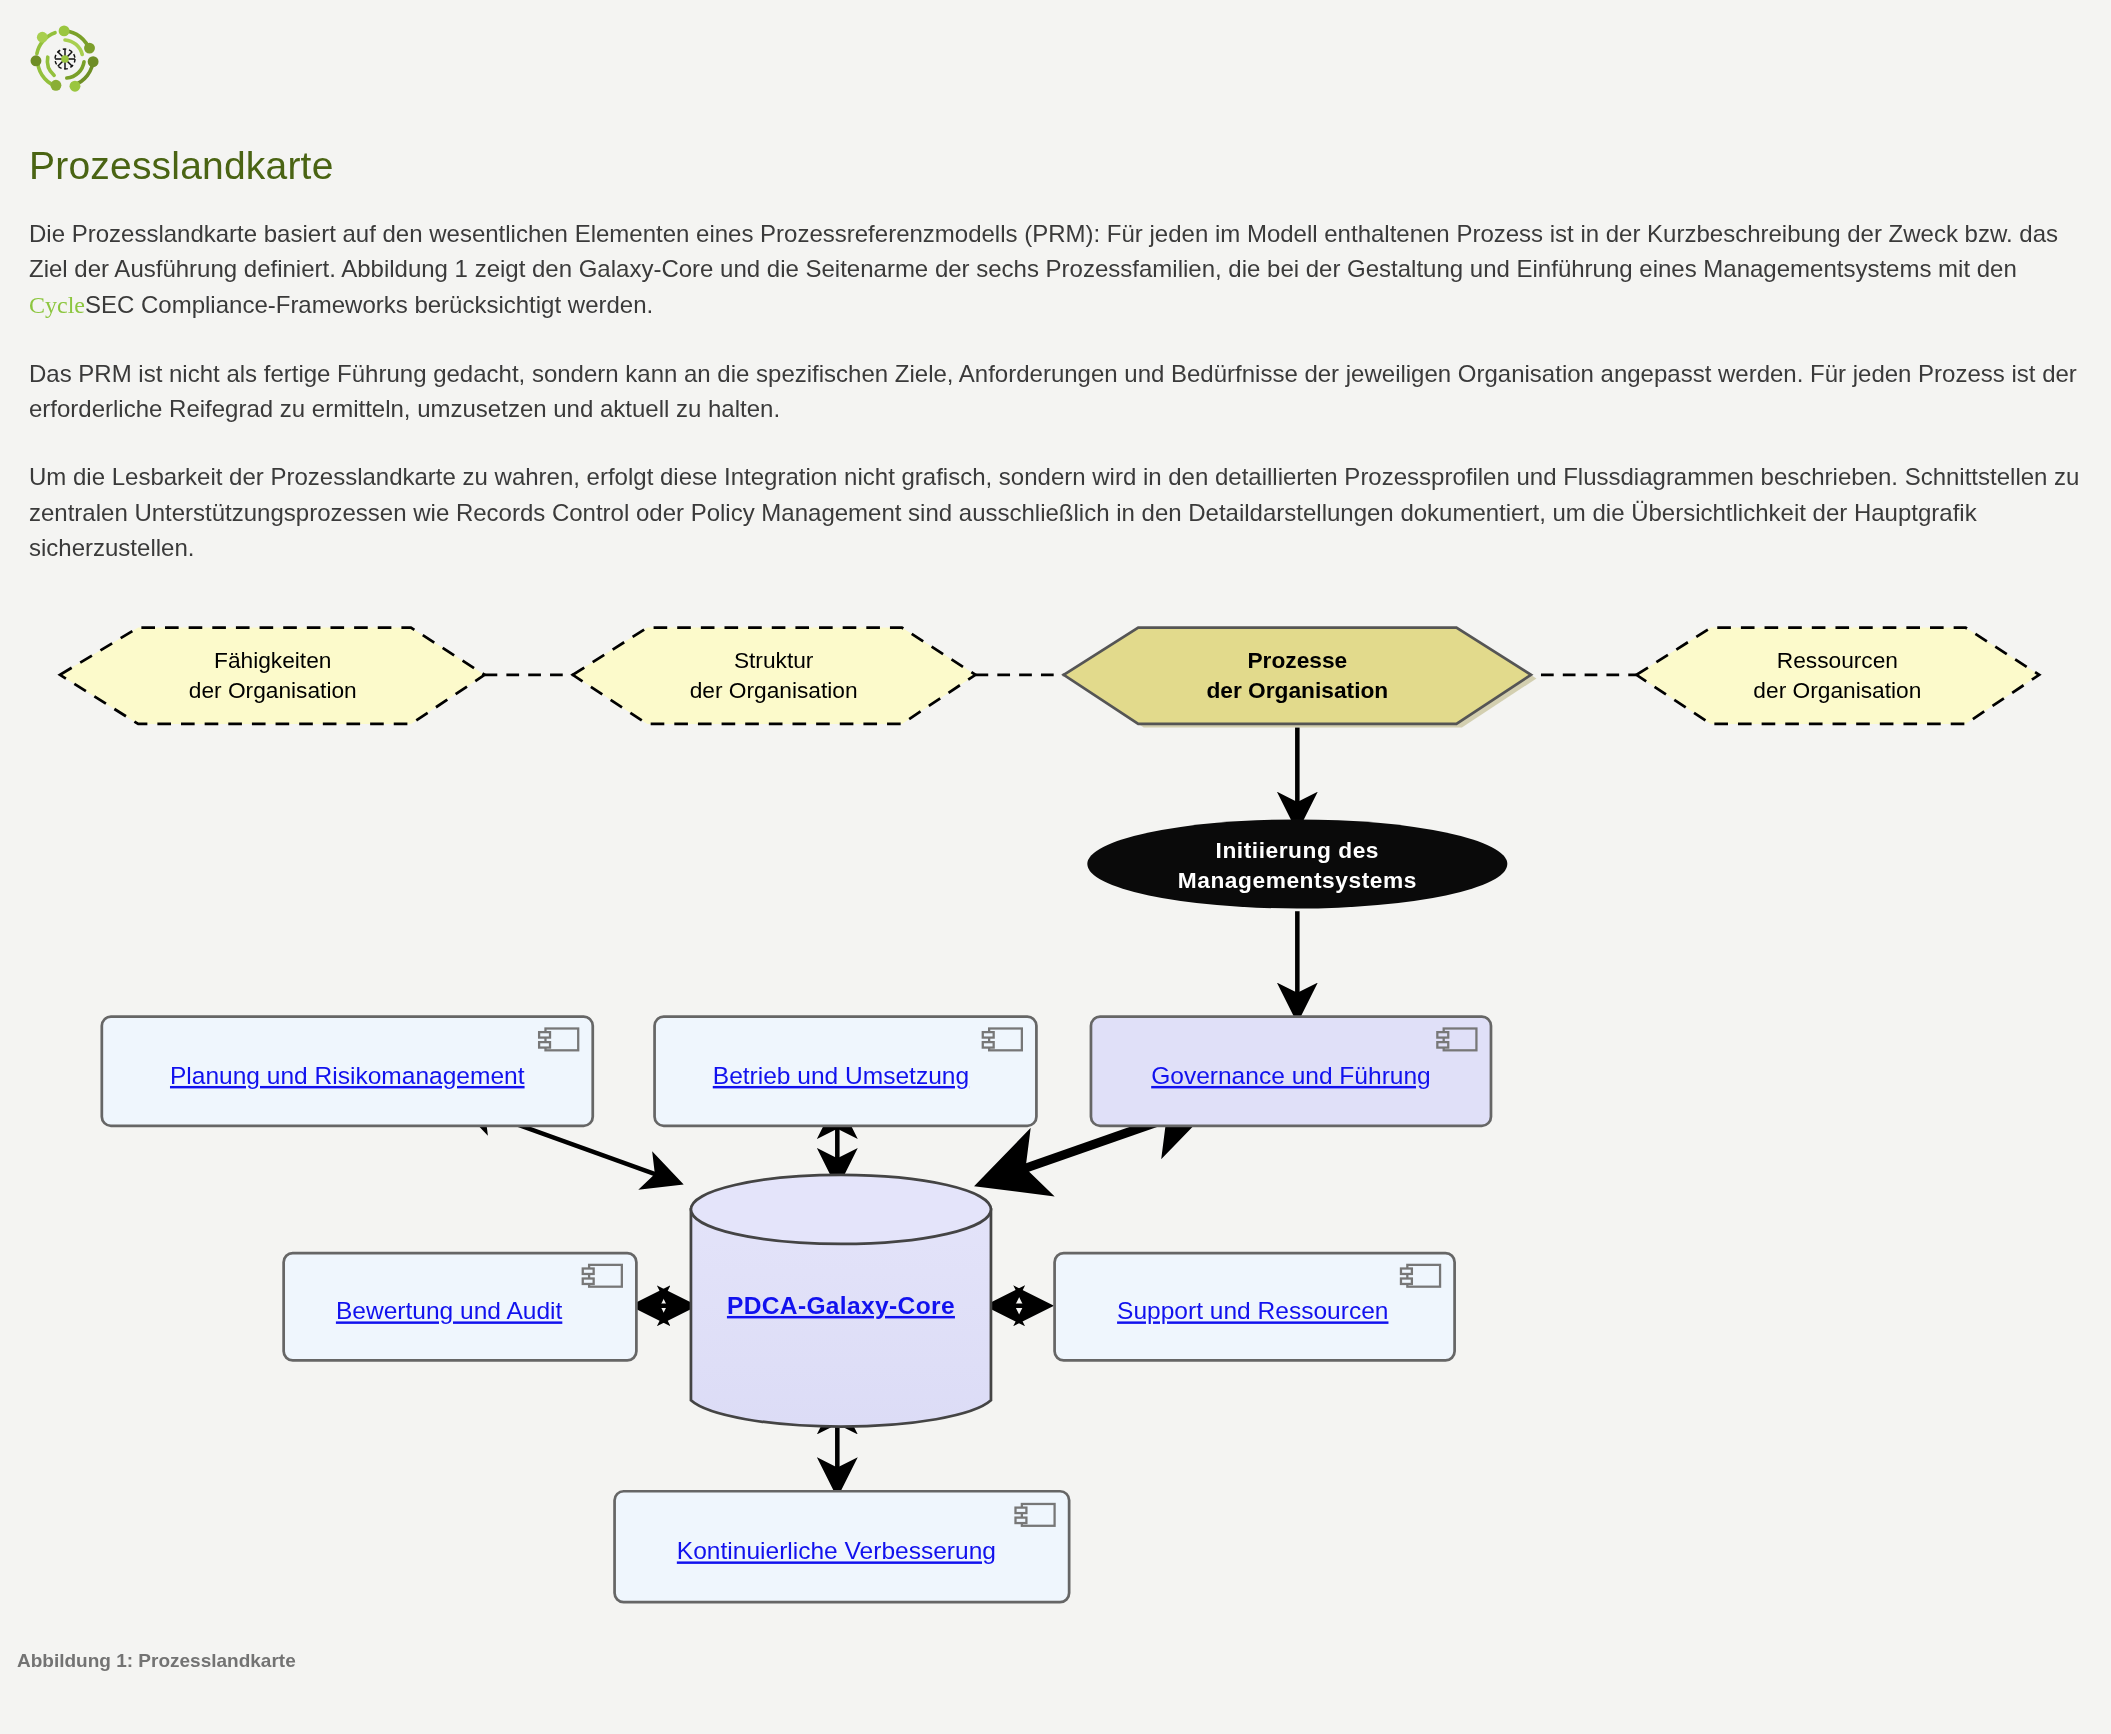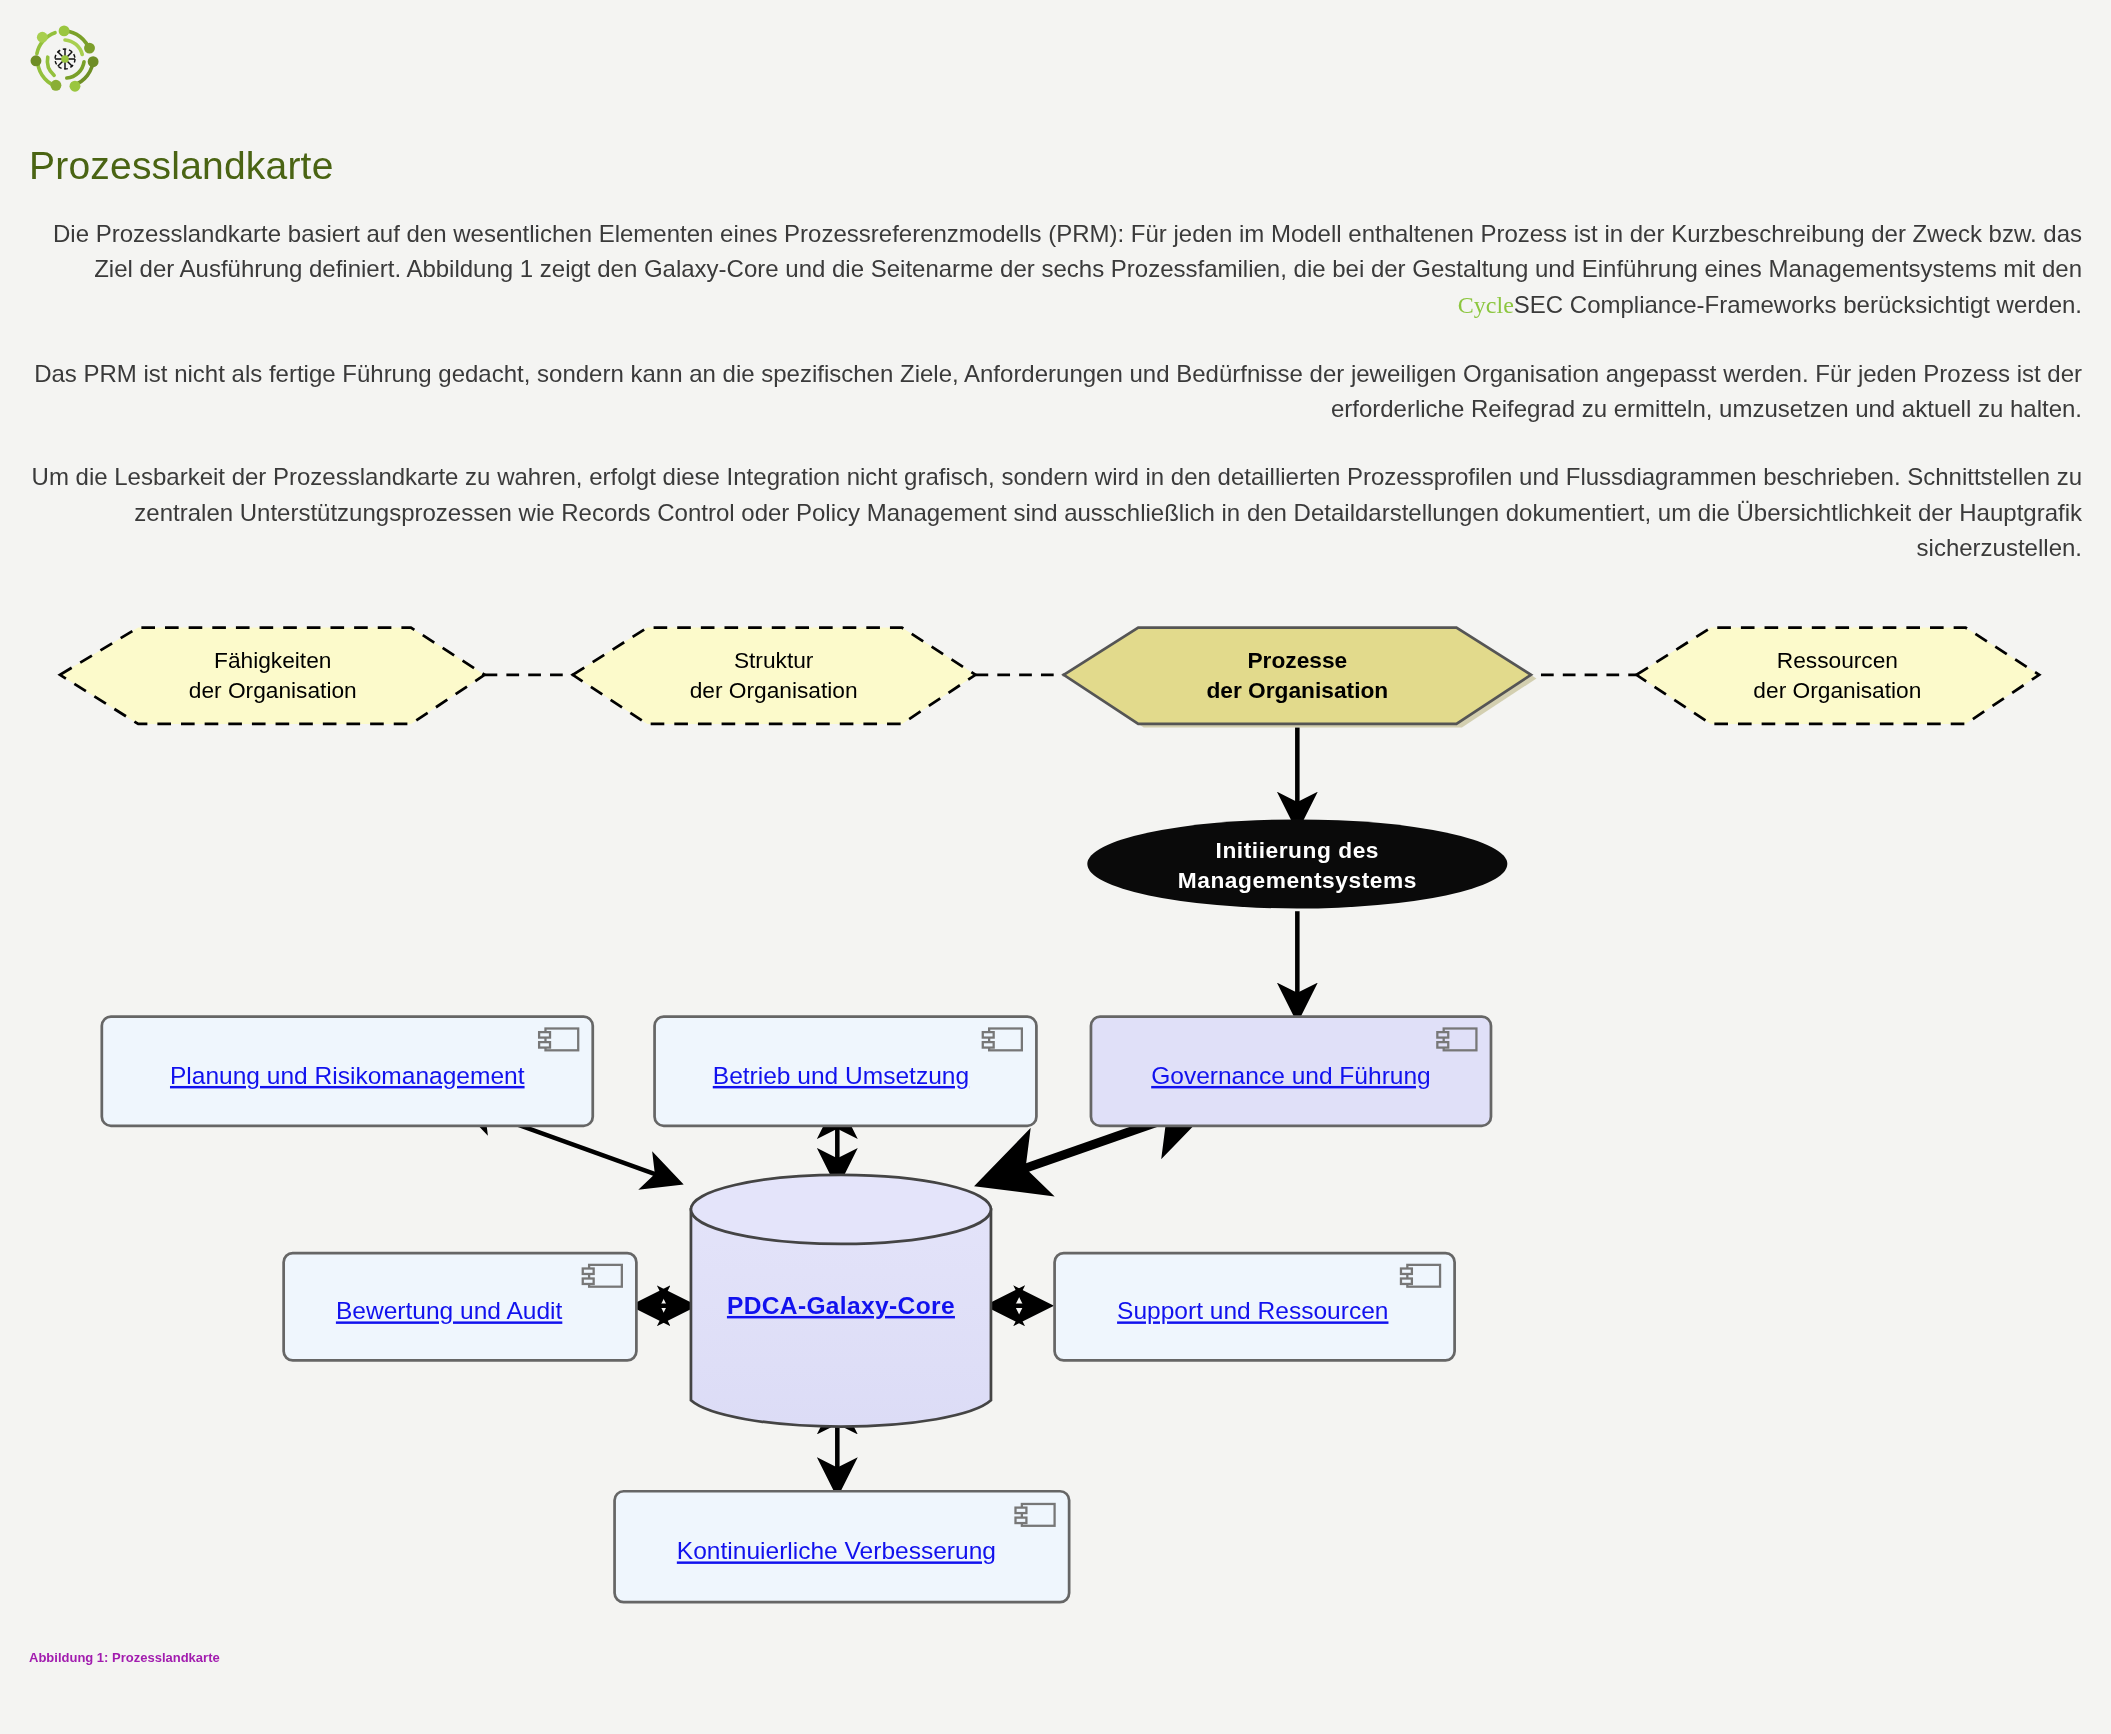--- a/index.html
+++ b/index.html
@@ -15,21 +15,20 @@
     color: #3c3c3c;
     position: relative;
     overflow: hidden;
   }
   .page {
     position: relative;
     width: 2111px;
     height: 1735px;
     box-sizing: border-box;
     padding: 0;
-    text-align: right;
   }
 
   
   .logo {
     position: absolute;
     left: 25.5px;
     top: 20px;
     width: 78px;
     height: 78px;
   }
@@ -71,25 +70,25 @@
     top: 582px;
     width: 1691px;
     height: 1073px;
   }
   .figure svg {
     display: block;
   }
 
   .caption {
     position: absolute;
-    left: 29px;
+    left: 17px;
     top: 1650px;
-    font-size: 13px;
+    font-size: 19px;
     font-weight: bold;
-    color: #a21caf;
+    color: #737373;
   }
 
   
   .hex-label {
     font-family: "Liberation Sans", sans-serif;
     font-size: 25px;
     fill: #000000;
     text-anchor: middle;
   }
   .hex-label.strong {

